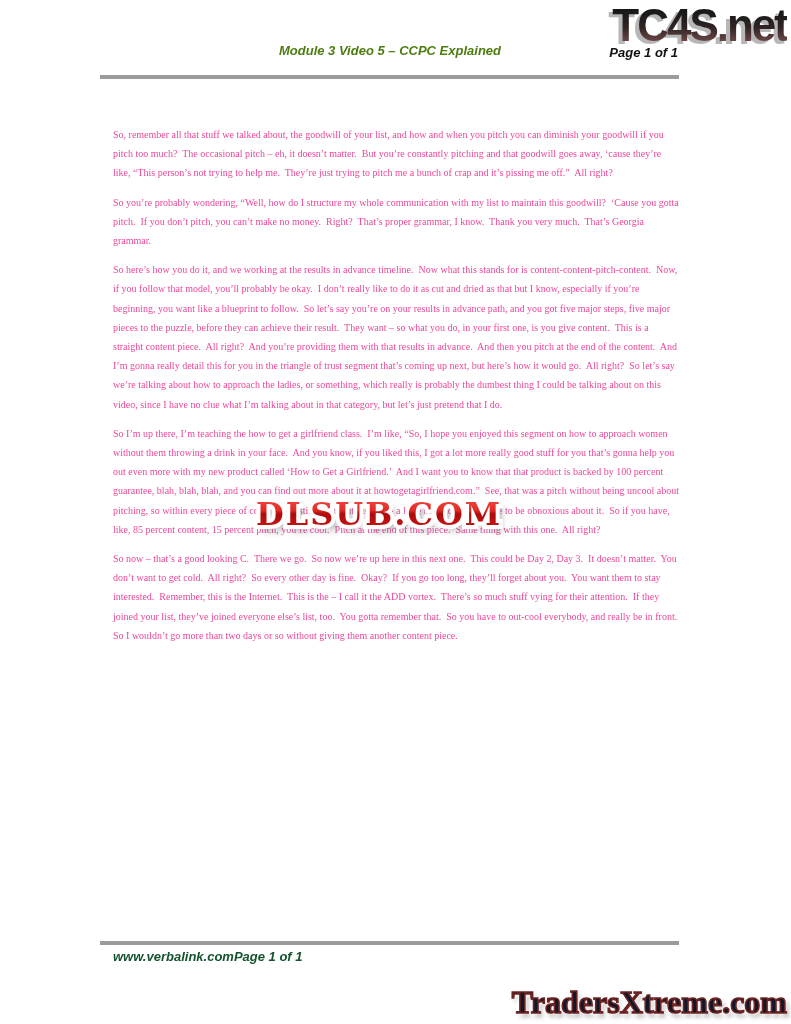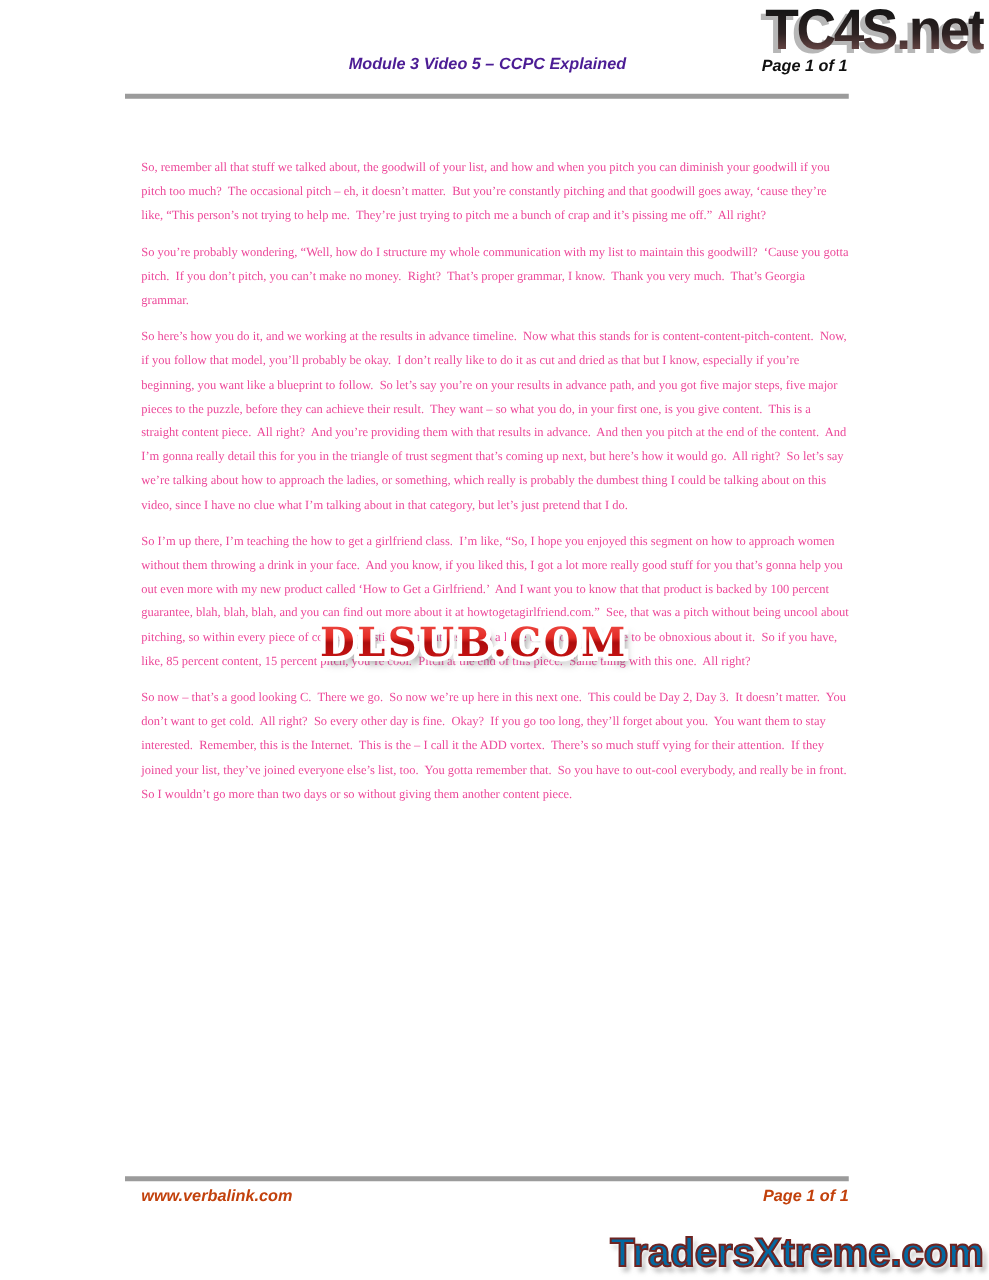--- a/index.html
+++ b/index.html
@@ -30,21 +30,21 @@
     -webkit-background-clip: text; background-clip: text;
     color: transparent; -webkit-text-fill-color: transparent;
   }
 
   
   .doc-header {
     position: absolute; left: 100px; top: 44px; width: 580px;
     text-align: center;
     font-family: "Liberation Sans", sans-serif;
     font-weight: bold; font-style: italic;
-    font-size: 13px; line-height: 14.5px; color: #4c1d95;
+    font-size: 13px; line-height: 14.5px; color: #4d7c0f;
   }
   .header-page-label {
     position: absolute; left: 100px; top: 45px; width: 578px;
     text-align: right;
     font-family: "Liberation Sans", sans-serif;
     font-weight: bold; font-style: italic;
     font-size: 13px; color: #111;
   }
   .rule {
     position: absolute; left: 100px; width: 579px; height: 4px;
@@ -78,33 +78,33 @@
     position: relative; white-space: nowrap;
     color: #cc1212;
     background: linear-gradient(180deg, #f0524c 0%, #e42c26 40%, #ad0c0c 50%, #c41313 80%, #d81f1f 100%);
     -webkit-background-clip: text; background-clip: text;
     -webkit-text-fill-color: transparent;
   }
 
   
   .doc-footer {
     position: absolute; left: 113px; top: 949px; width: 566px;
-    display: flex; justify-content: space-between;
+    display: flex; 
     font-family: "Liberation Sans", sans-serif;
     font-weight: bold; font-style: italic;
-    font-size: 13px; color: #c2410c;
+    font-size: 13px; color: #14532d;
   }
 
   
   .traders {
     position: absolute; right: 4px; bottom: 4px;
-    font-family: Liberation Sans, sans-serif;
+    font-family: Liberation Serif, serif;
     font-weight: 700; font-size: 32px; line-height: 36px;
     white-space: nowrap;
-    color: #0369a1;
+    color: #0f172a;
     -webkit-text-stroke: 1.6px #6d2422;
     text-shadow:
       0 0 3px #ffffff, 0 0 5px #ffffff, 0 0 7px #ffffff,
       3px 4px 4px rgba(140,140,140,0.8);
   }
 </style>
 </head>
 <body>
 
 <div class="page">

